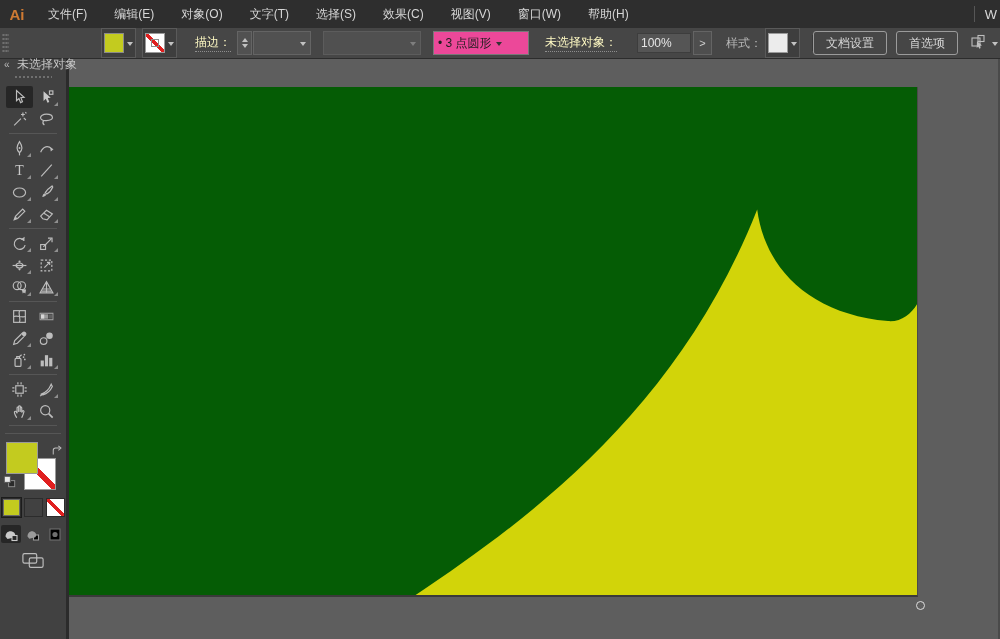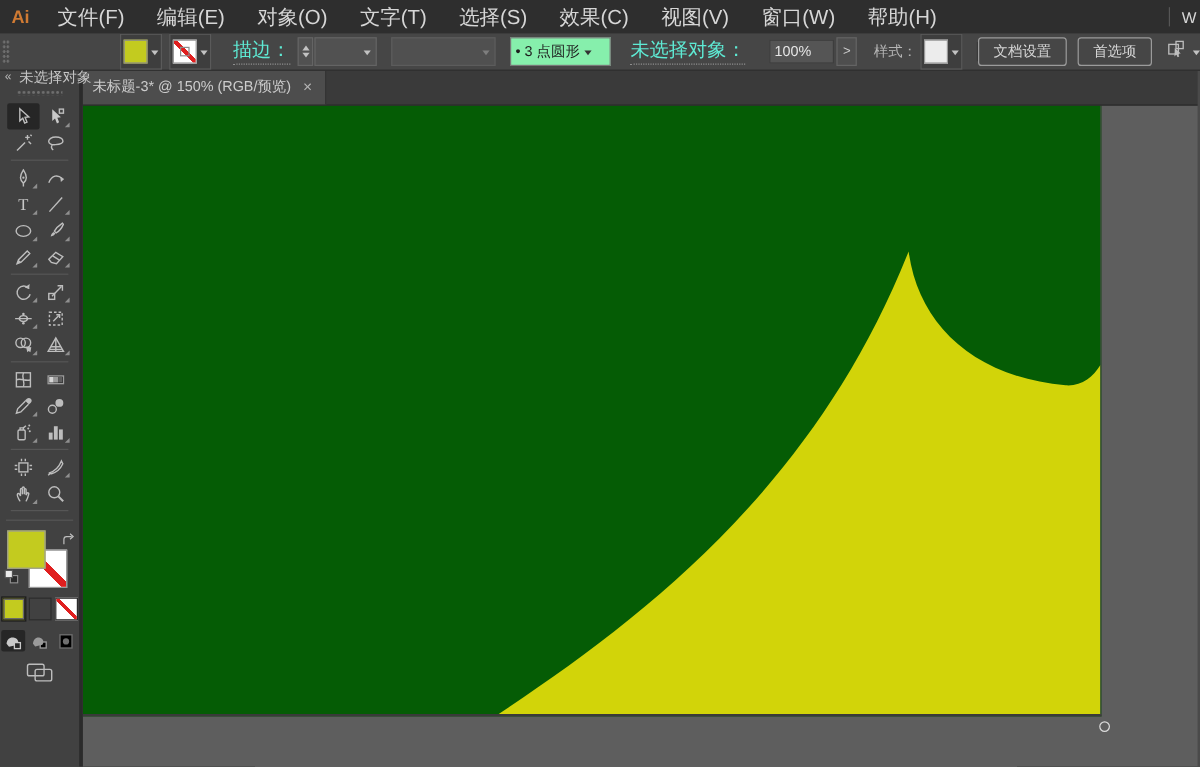--- a/index.html
+++ b/index.html
@@ -3,50 +3,50 @@
 <meta charset="utf-8">
 <style>
   html,body{margin:0;padding:0;background:#222;}
   #screen{position:relative;width:1000px;height:639px;overflow:hidden;
     font-family:"Liberation Sans","DejaVu Sans",sans-serif;
     background:#5e5e5e;user-select:none;}
   
   .menubar{position:absolute;left:0;top:0;width:100%;height:28px;background:#2e2e2e;
     display:flex;align-items:center;z-index:30;}
   .logo{width:34px;text-align:center;font-weight:bold;font-size:15px;color:#cf7a33;}
-  .menu-item{font-size:17px;color:#d6d6d6;margin:0 13px 0 14px;white-space:nowrap;cursor:default;}
+  .menu-item{font-size:12px;color:#d6d6d6;margin:0 13px 0 14px;white-space:nowrap;cursor:default;}
   .appbar-icons{position:absolute;left:540px;top:0;height:28px;display:flex;align-items:center;gap:13px;}
   .sq-btn{width:19px;height:17px;background:#575757;border:1px solid #6c6c6c;border-radius:2px;
     color:#e2e2e2;font-size:10px;font-weight:bold;display:flex;align-items:center;justify-content:center;}
   .appbar-right{position:absolute;right:3px;top:0;height:28px;display:flex;align-items:center;gap:10px;}
   .vdiv{width:1px;height:16px;background:#565656;}
   .ws-label{font-size:13px;color:#d8d8d8;}
   .caret{width:0;height:0;border:3px solid transparent;border-top:4px solid #c2c2c2;margin-top:4px;display:inline-block;}
   .caret.dim{border-top-color:#7e7e7e;}
   
   .controlbar{position:absolute;left:0;top:28px;width:100%;height:30px;background:#464646;
     border-bottom:1px solid #2c2c2c;display:flex;align-items:center;z-index:29;}
   .grip-v{width:7px;height:20px;margin-left:2px;
     background-image:radial-gradient(circle,#6f6f6f 1px,transparent 1.3px);background-size:3px 4px;}
   .cb-text{font-size:12px;color:#c6c6c6;white-space:nowrap;}
-  .cb-label{font-size:16px;color:#5eead4;border-bottom:1px dotted #8e8e8e;white-space:nowrap;}
+  .cb-label{font-size:12px;color:#fef9c3;border-bottom:1px dotted #8e8e8e;white-space:nowrap;}
   .swatch-btn{display:flex;align-items:center;height:24px;padding:2px 2px;background:#3e3e3e;
     border:1px solid #5a5a5a;gap:3px;}
   .swatch{width:18px;height:18px;border:1px solid #9a9a9a;position:relative;background:#fff;}
   .none-diag{position:absolute;left:0;top:0;right:0;bottom:0;
     background:linear-gradient(45deg,transparent 44%,#e01f1f 44%,#e01f1f 58%,transparent 58%);}
   .stroke-center{position:absolute;left:5px;top:5px;width:6px;height:6px;border:1px solid #8d8d8d;background:transparent;}
   .stepper{width:13px;height:22px;background:#515151;border:1px solid #646464;display:flex;
     flex-direction:column;align-items:center;justify-content:center;gap:2px;}
   .tri-up{width:0;height:0;border:3px solid transparent;border-bottom:4px solid #c2c2c2;}
   .tri-dn{width:0;height:0;border:3px solid transparent;border-top:4px solid #c2c2c2;}
   .combo{height:22px;background:#515151;border:1px solid #646464;display:flex;align-items:center;padding:0 4px;gap:4px;}
   .combo.empty{width:48px;justify-content:flex-end;}
   .combo.disabled{width:88px;background:#505050;border-color:#5c5c5c;justify-content:flex-end;}
-  .combo.preset{width:86px;background:#86efac;color:#1e1e1e;border-color:#787878;}
+  .combo.preset{width:86px;background:#ec4899;color:#1e1e1e;border-color:#787878;}
   .combo.preset .caret{border-top-color:#333;}
   .preset-text{font-size:12px;color:#1e1e1e;white-space:nowrap;}
   .opacity-input{width:46px;height:18px;background:#555;border:1px solid #3d3d3d;color:#e6e6e6;
     font-size:12px;padding:0 3px;font-family:inherit;}
   .more-btn{width:17px;height:22px;background:#4e4e4e;border:1px solid #646464;color:#cfcfcf;
     font-size:11px;display:flex;align-items:center;justify-content:center;}
   .outline-btn{height:22px;padding:0 12px;border:1px solid #9b9b9b;border-radius:3px;background:transparent;
     color:#d6d6d6;font-size:12px;display:flex;align-items:center;white-space:nowrap;}
   
   .tabbar{position:absolute;left:66px;top:58px;right:0;height:29px;background:#3a3a3a;
@@ -172,26 +172,20 @@
     <div style="display:flex;align-items:center;gap:4px;margin-left:12px;">
       <span id="icon-cursorpanel"><svg width="18" height="15" viewBox="0 0 17 15">
             <rect x="1.5" y="4" width="8" height="8" fill="none" stroke="#bdbdbd" stroke-width="1.1"></rect>
             <rect x="7.5" y="1.5" width="6" height="6" fill="none" stroke="#bdbdbd" stroke-width="1.1"></rect>
             <path d="M6.5 7 l5 4.6 -2.3.2 1 2.3 -1.4.6 -1-2.3 -1.6 1.6 Z" fill="#bdbdbd" stroke="none"></path>
           </svg></span>
       <span class="caret"></span>
     </div>
   </div>
 
-  <div class="tabbar">
-    <div class="tab">
-      <span>未标题-3* @ 150% (RGB/预览)</span>
-      <span class="tab-close">×</span>
-    </div>
-  </div>
 
   <div class="toolbar">
     <div class="tb-head">
       <span class="collapse">«</span>
     </div>
     <div class="grip-h"></div>
     <div class="tool-rows" id="tool-rows">
         <div class="tool-row">
           <div class="tool-cell active">
             <svg width="17" height="17" viewBox="0 0 16 16">

